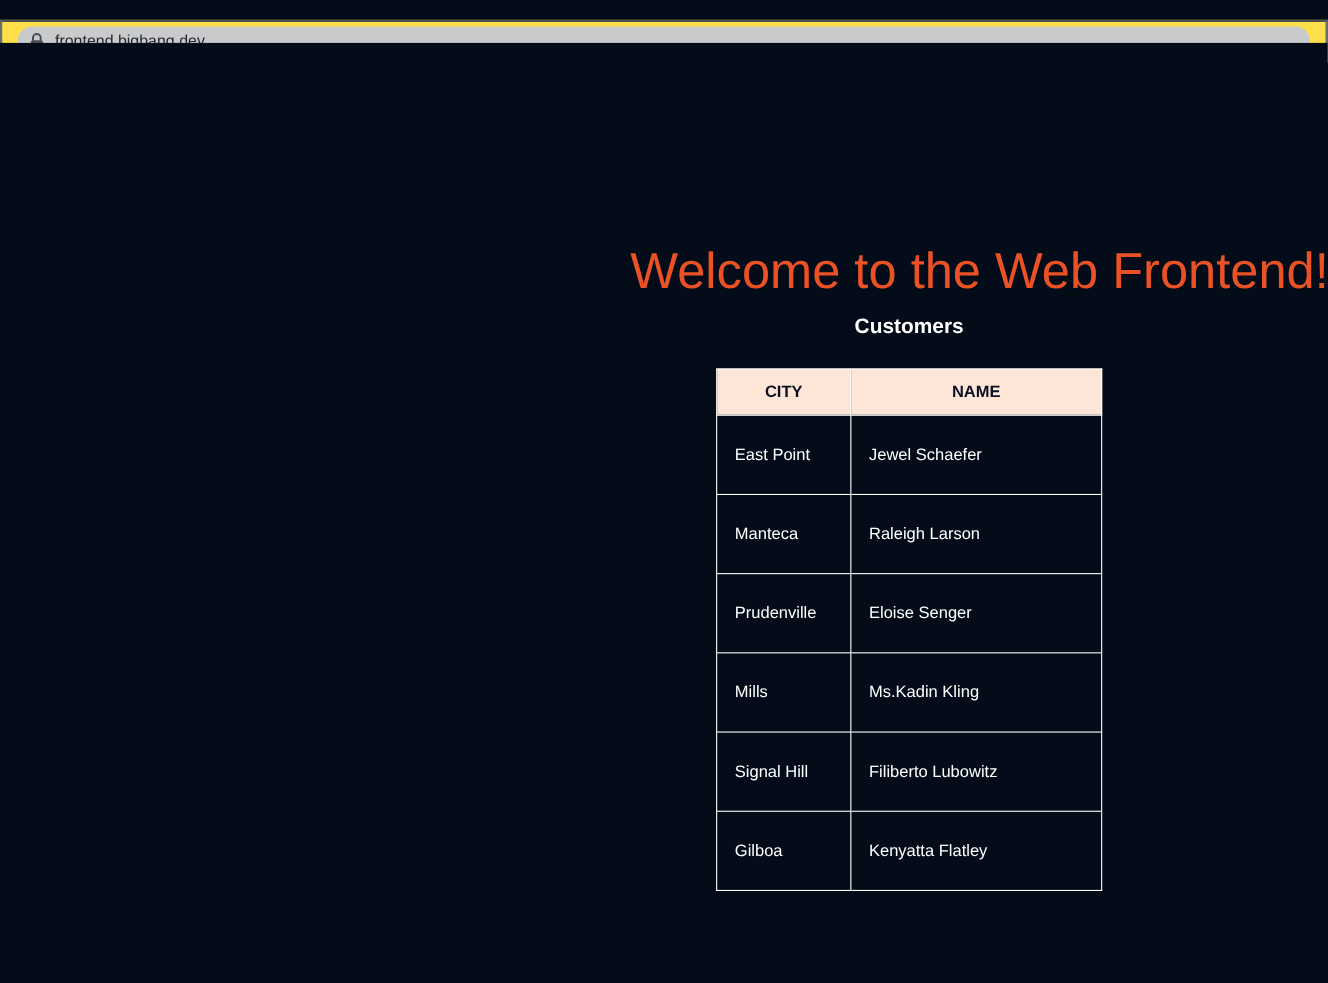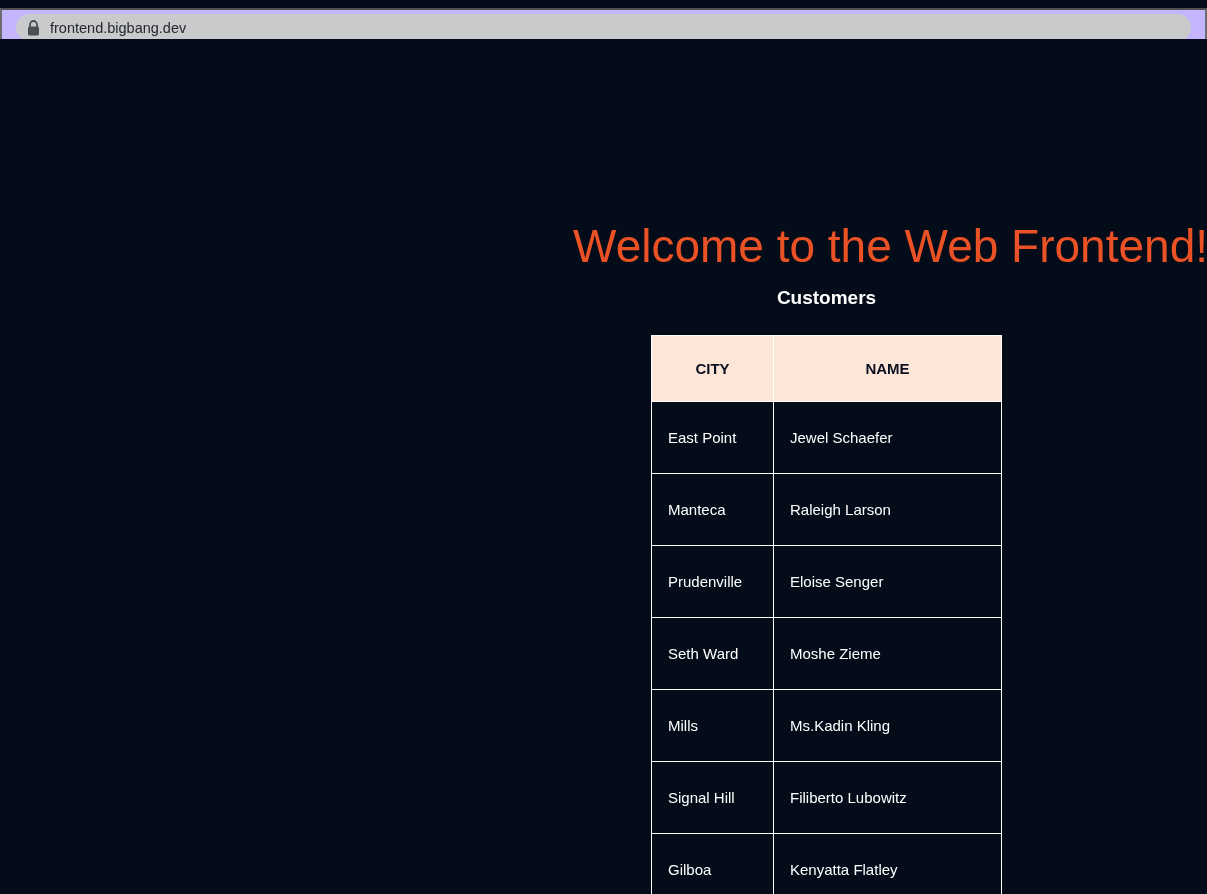--- a/index.html
+++ b/index.html
@@ -7,23 +7,23 @@
   body {
     width: 1207px; height: 894px;
     background: #040c19;
     font-family: "Liberation Sans", sans-serif;
     overflow: hidden;
     position: relative;
   }
 
   
   .chrome {
-    position: absolute; top: 8px; left: 0; right: 0;
+    position: absolute; top: 18px; left: 0; right: 0;
     height: 39px;
-    background: #c4b5fd;
+    background: #fde047;
     border-top: 2px solid #4e5052;
     border-left: 2px solid #6a6c6e;
     border-right: 2px solid #6a6c6e;
   }
   .address-pill {
     position: absolute; left: 14px; right: 14px; top: 4px;
     height: 27px;
     border-radius: 14px;
     background: #c9cacb;
     display: flex; align-items: center;
@@ -69,21 +69,21 @@
   table.customers {
     border-collapse: collapse;
     margin: 26px auto 0 auto;
   }
   table.customers th {
     background: #fde5d7;
     color: #0a1020;
     font-size: 15px;
     font-weight: 700;
     text-align: center;
-    padding: 24px 10px;
+    padding: 12px 10px;
     border: 1px solid #ffffff;
   }
   table.customers th.col-city { width: 122px; }
   table.customers th.col-name { width: 228px; }
   table.customers td {
     border: 1px solid #ffffff;
     color: #ffffff;
     font-size: 15px;
     line-height: 19px;
     text-align: left;
@@ -125,24 +125,20 @@
   <tr>
     <td>Manteca</td>
     <td>Raleigh Larson</td>
   </tr>
 
   <tr>
     <td>Prudenville</td>
     <td>Eloise Senger</td>
   </tr>
 
-  <tr>
-    <td>Seth Ward</td>
-    <td>Moshe Zieme</td>
-  </tr>
 
   <tr>
     <td>Mills</td>
     <td>Ms.Kadin Kling</td>
   </tr>
 
   <tr>
     <td>Signal Hill</td>
     <td>Filiberto Lubowitz</td>
   </tr>

